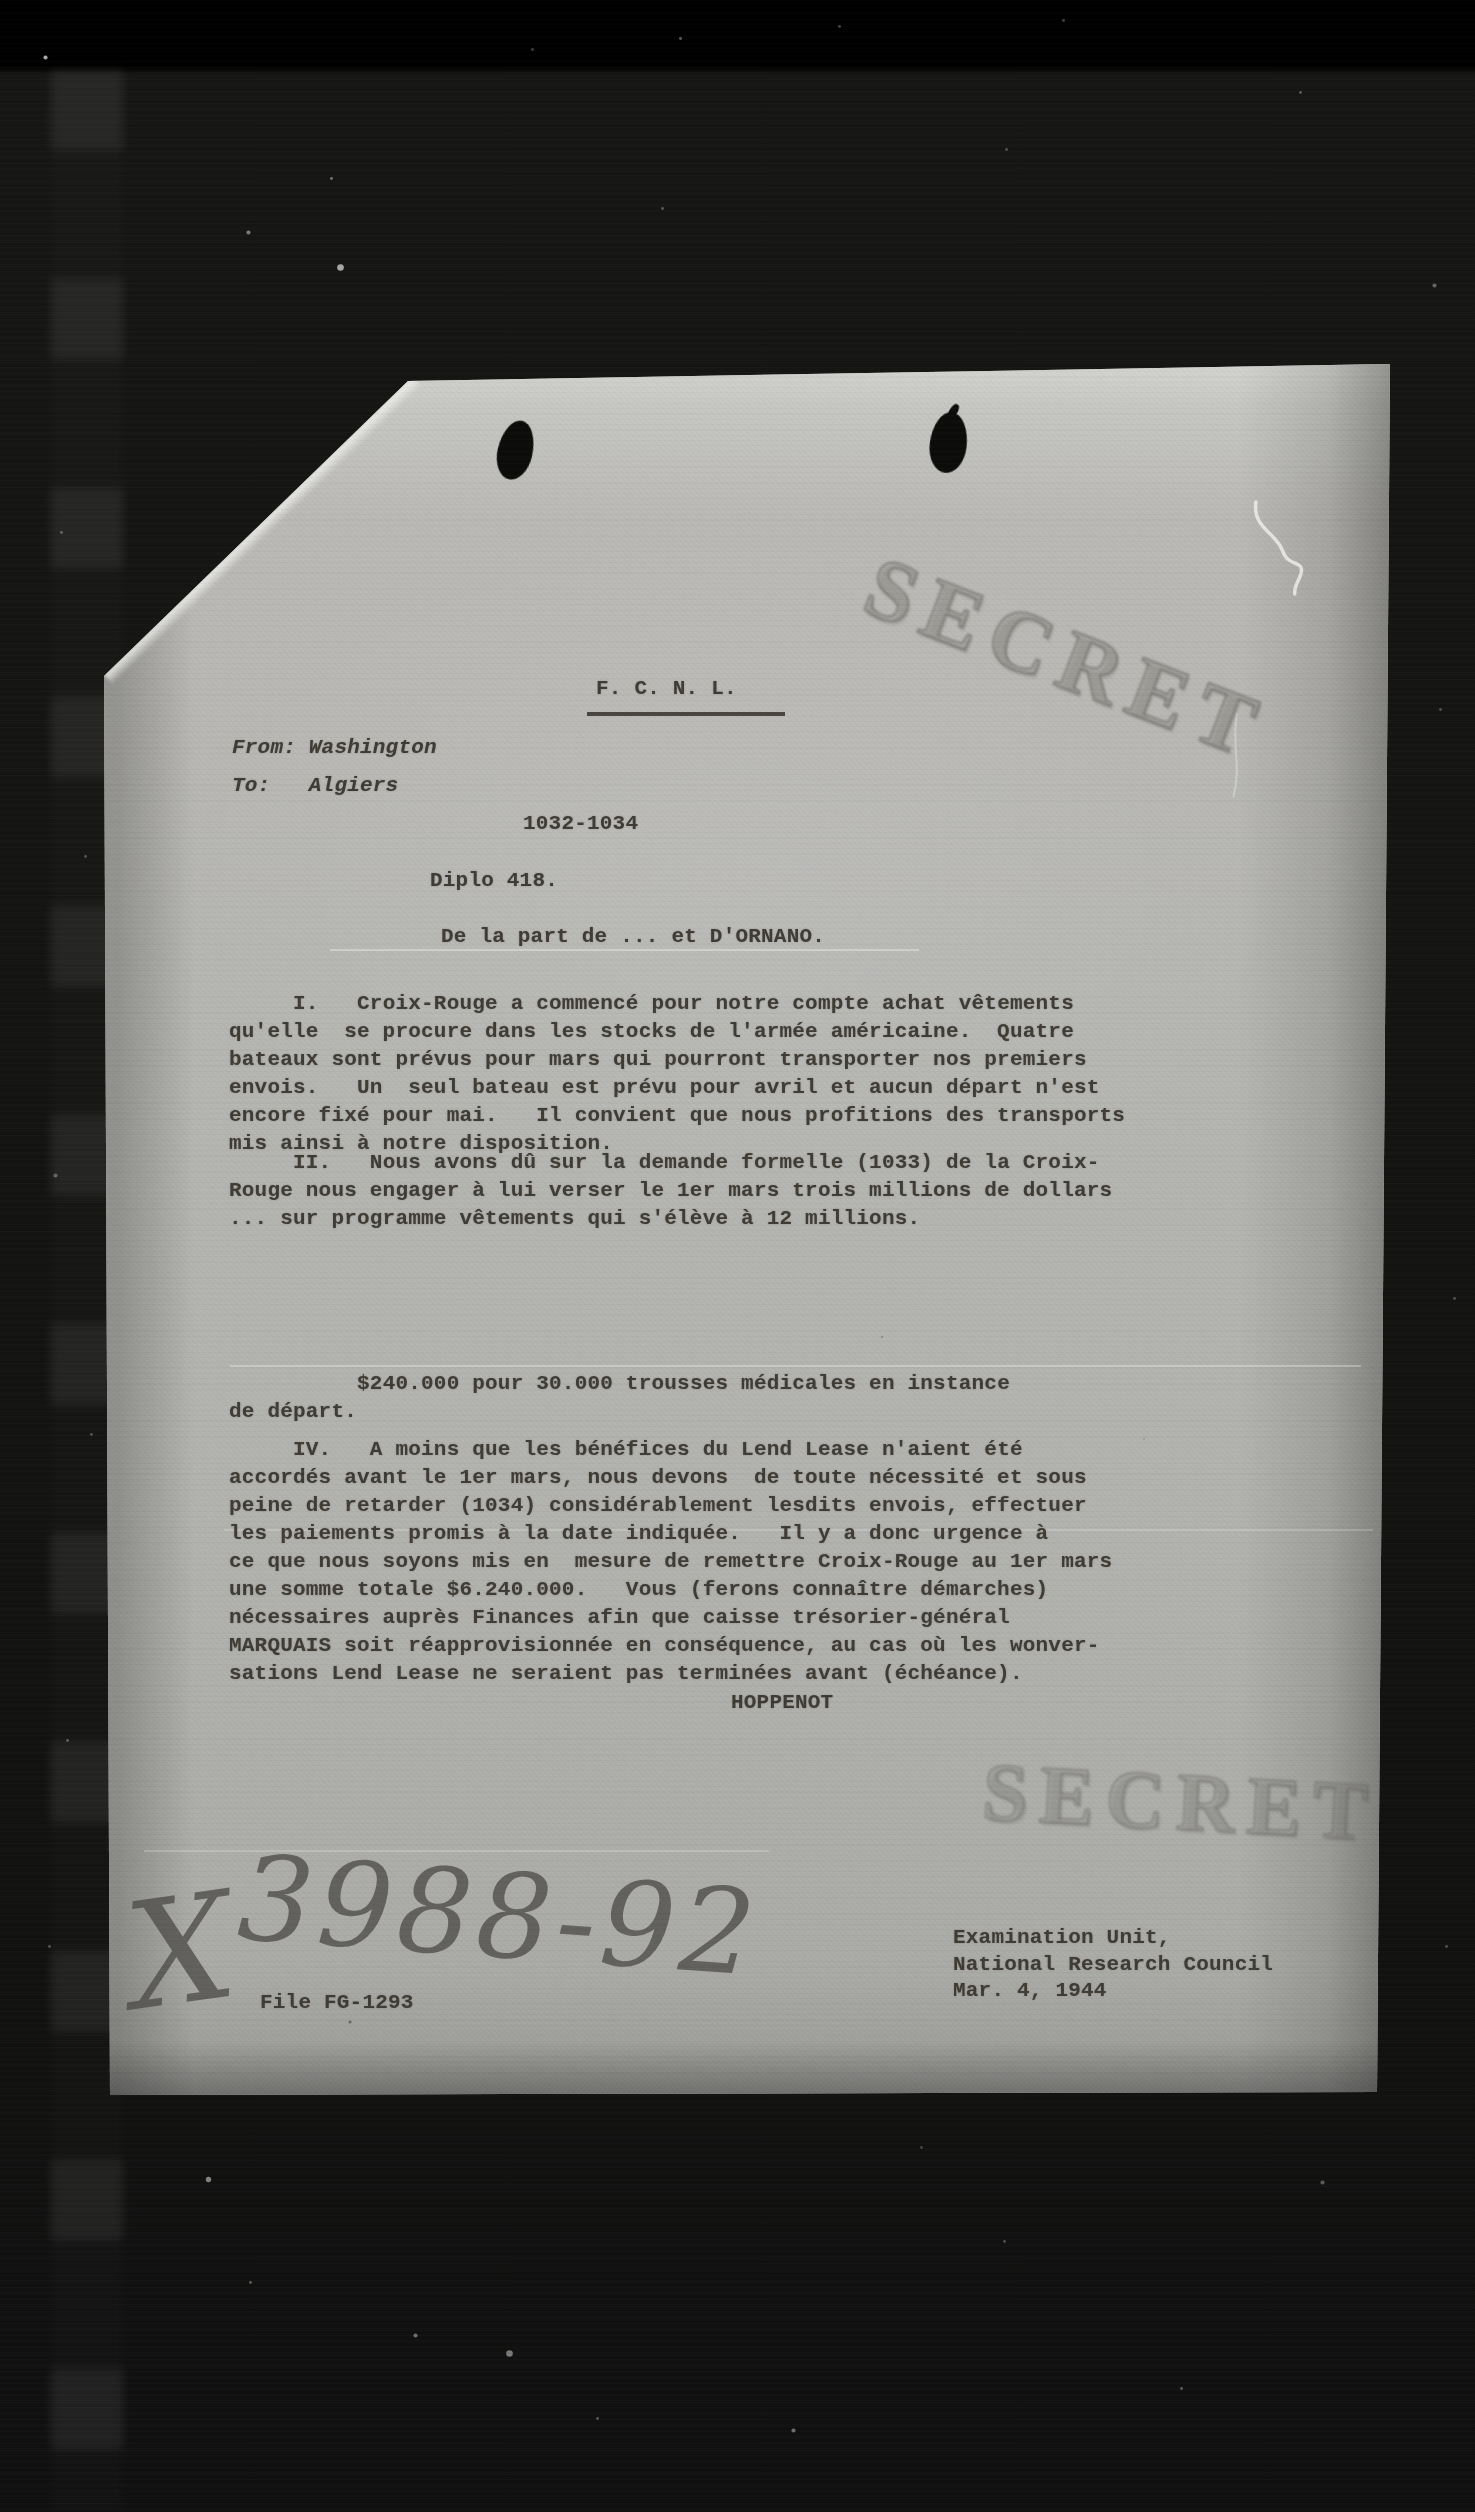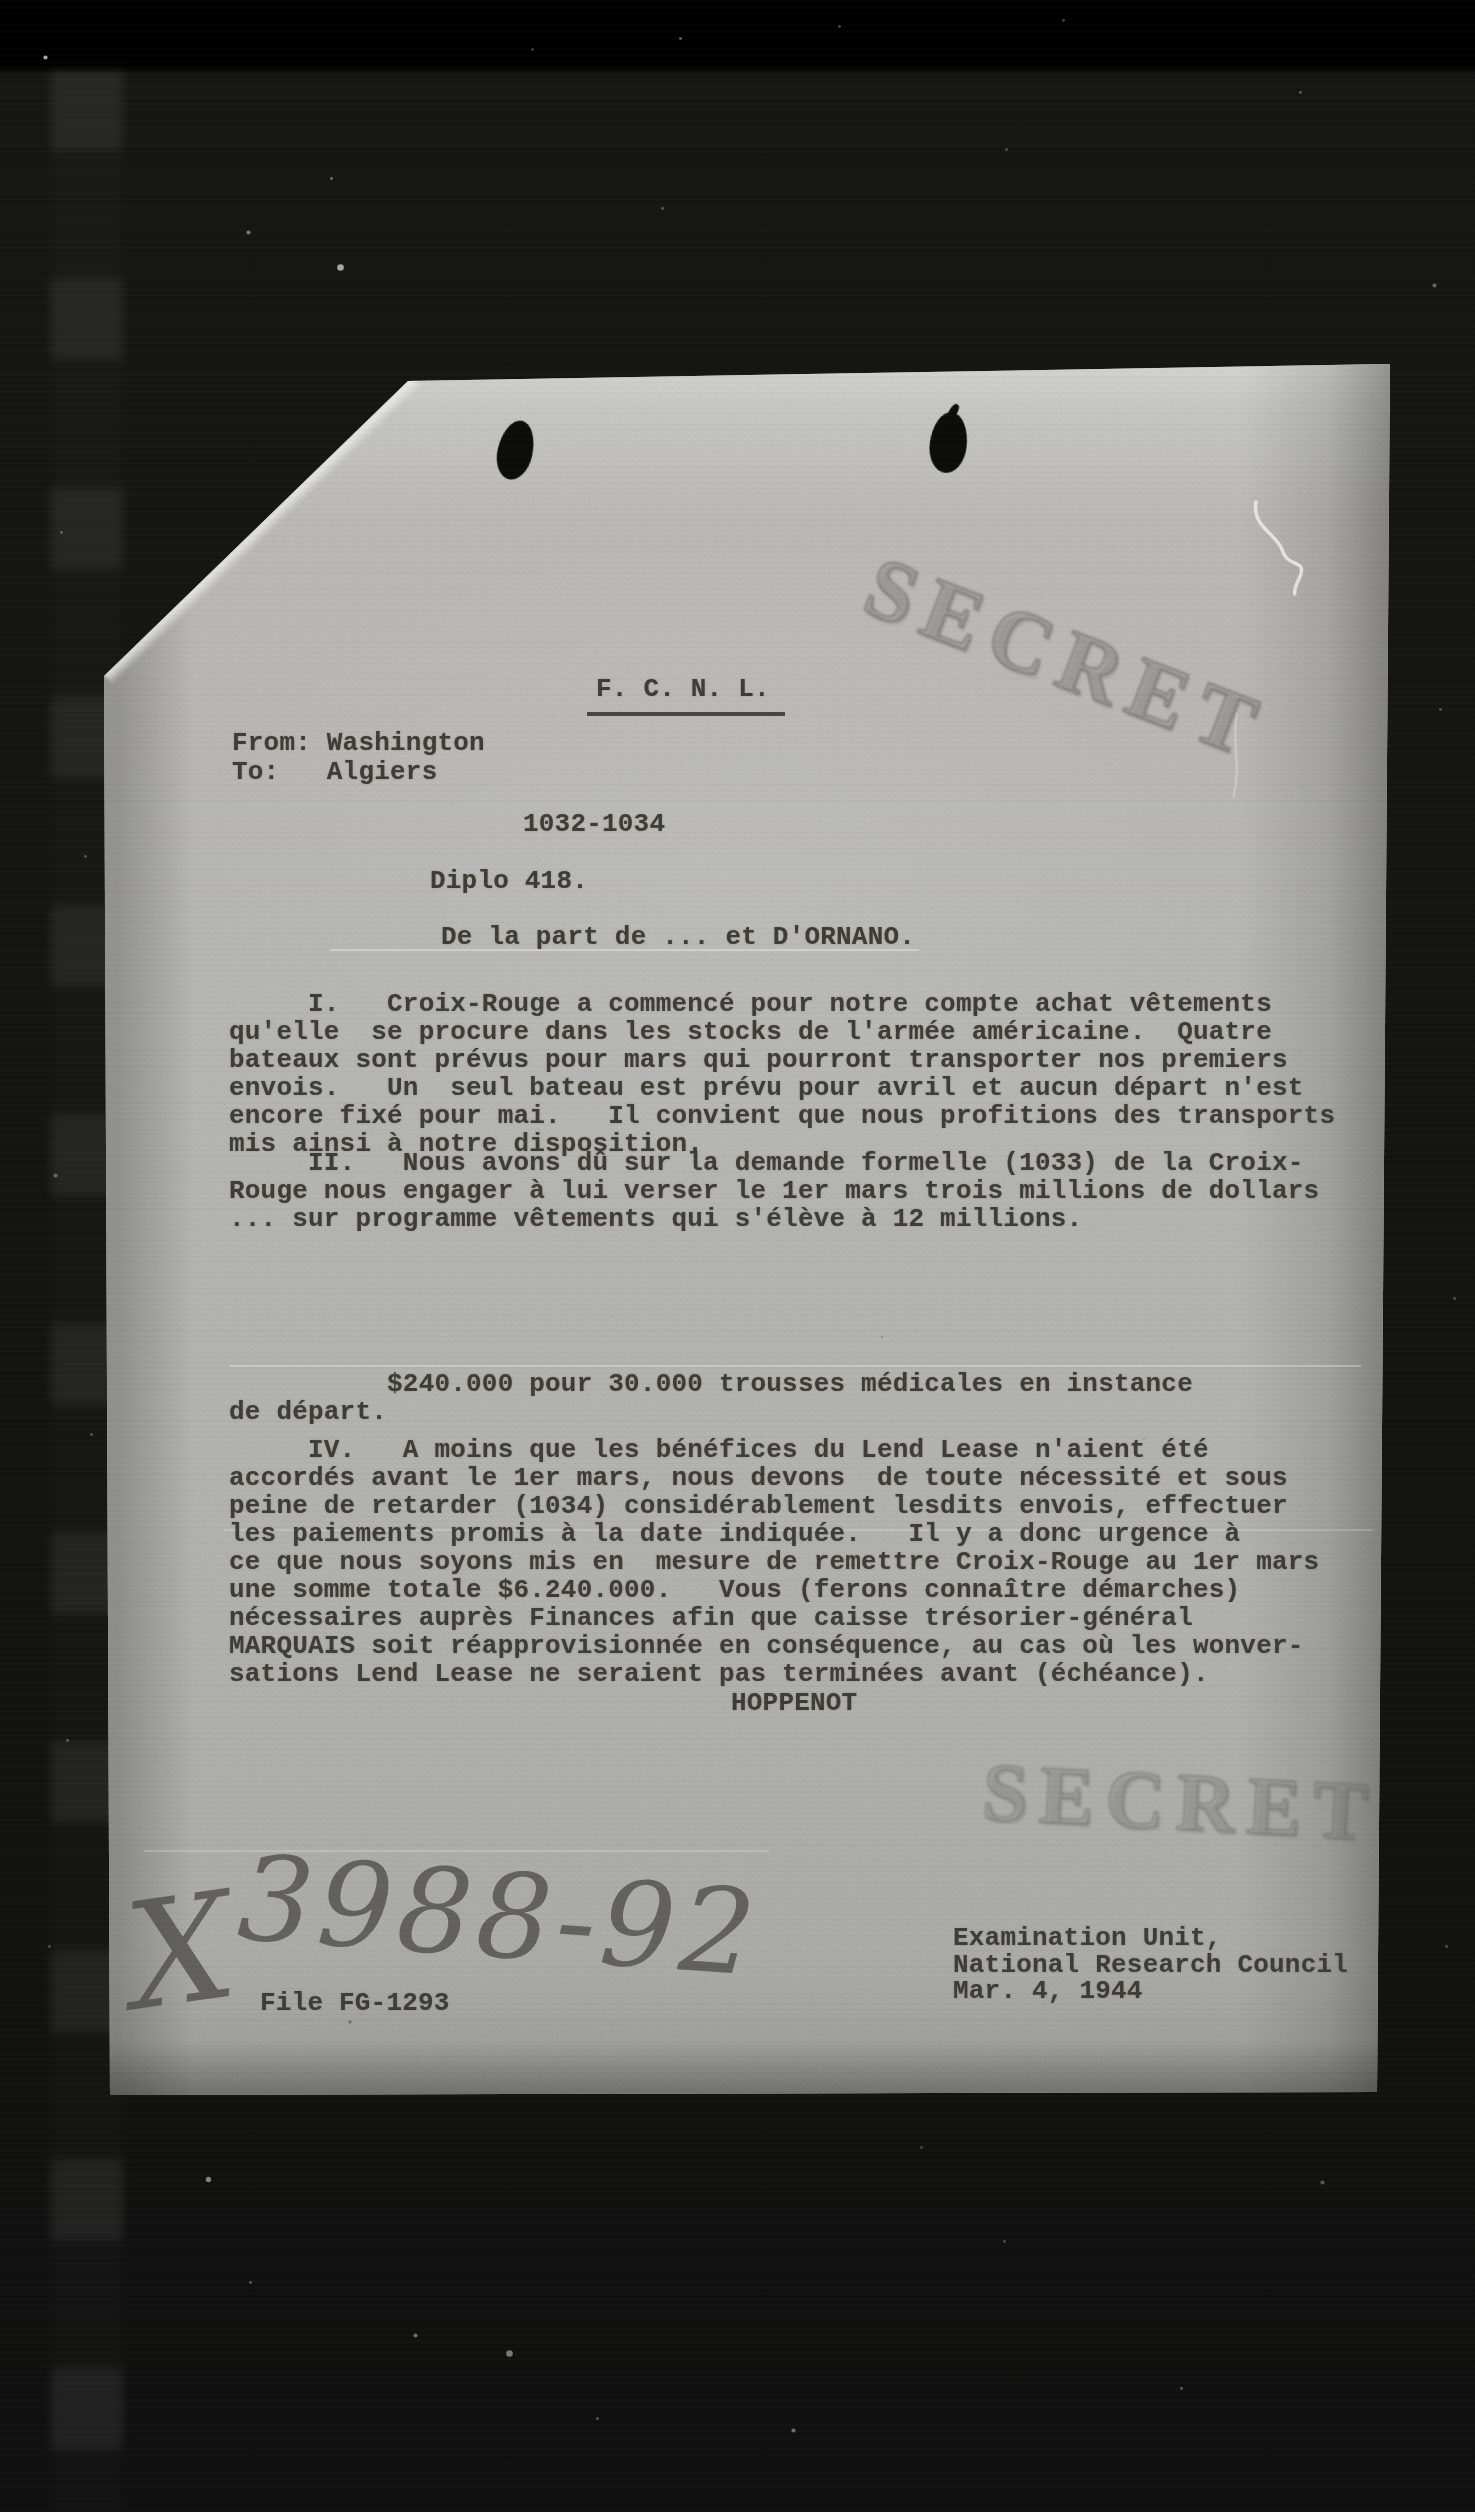--- a/index.html
+++ b/index.html
@@ -71,27 +71,27 @@
   .paper-flecks { position:absolute; left:0; top:0; width:2.4px; height:2.4px; border-radius:50%;
     background:transparent;
     box-shadow: 349px 2021px 0 0.6px rgba(50,48,44,.5), 881px 1336px 0 0 rgba(60,58,54,.4),
       629px 714px 0 0 rgba(70,68,64,.3), 1143px 1438px 0 0 rgba(70,68,64,.25); }
 
   .scratches { position:absolute; left:0; top:0; filter:blur(0.6px); }
 
   
   .typed { position:absolute;
     font-family:"Liberation Mono","DejaVu Sans Mono",monospace;
-    font-size:26px; line-height:28px; letter-spacing:0.2px; font-weight:700;
+    font-size:21px; line-height:28px; letter-spacing:0.2px; font-weight:700;
     color:#3f3b35; white-space:pre-wrap; filter:blur(0.3px);
     text-shadow:0 0 1.8px rgba(63,59,53,.35); }
   .title       { left:596px; top:675px; }
   .title-underline { position:absolute; left:587px; top:712px; width:198px; height:3.5px;
     background:#4a463f; filter:blur(0.7px); }
-  .meta-left   { left:232px;  top:729px; line-height:29px; }
+  .meta-left   { left:232px;  top:729px; line-height:38px;font-style:italic; }
   .meta-right  { left:936px; top:726px; line-height:30px; }
   .serial      { left:523px;  top:810px; }
   .diplo       { left:430px;  top:867px; }
   .salutation  { left:429px;  top:923px;margin-left:12px; }
   .p1 { left:229px; top:990px; }
   .p2 { left:229px; top:1149px; }
   .p3 { left:229px; top:1260px; }
   .p4 { left:229px; top:1370px; }
   .p5 { left:229px; top:1436px; }
   .sig  { left:731px; top:1689px; }

